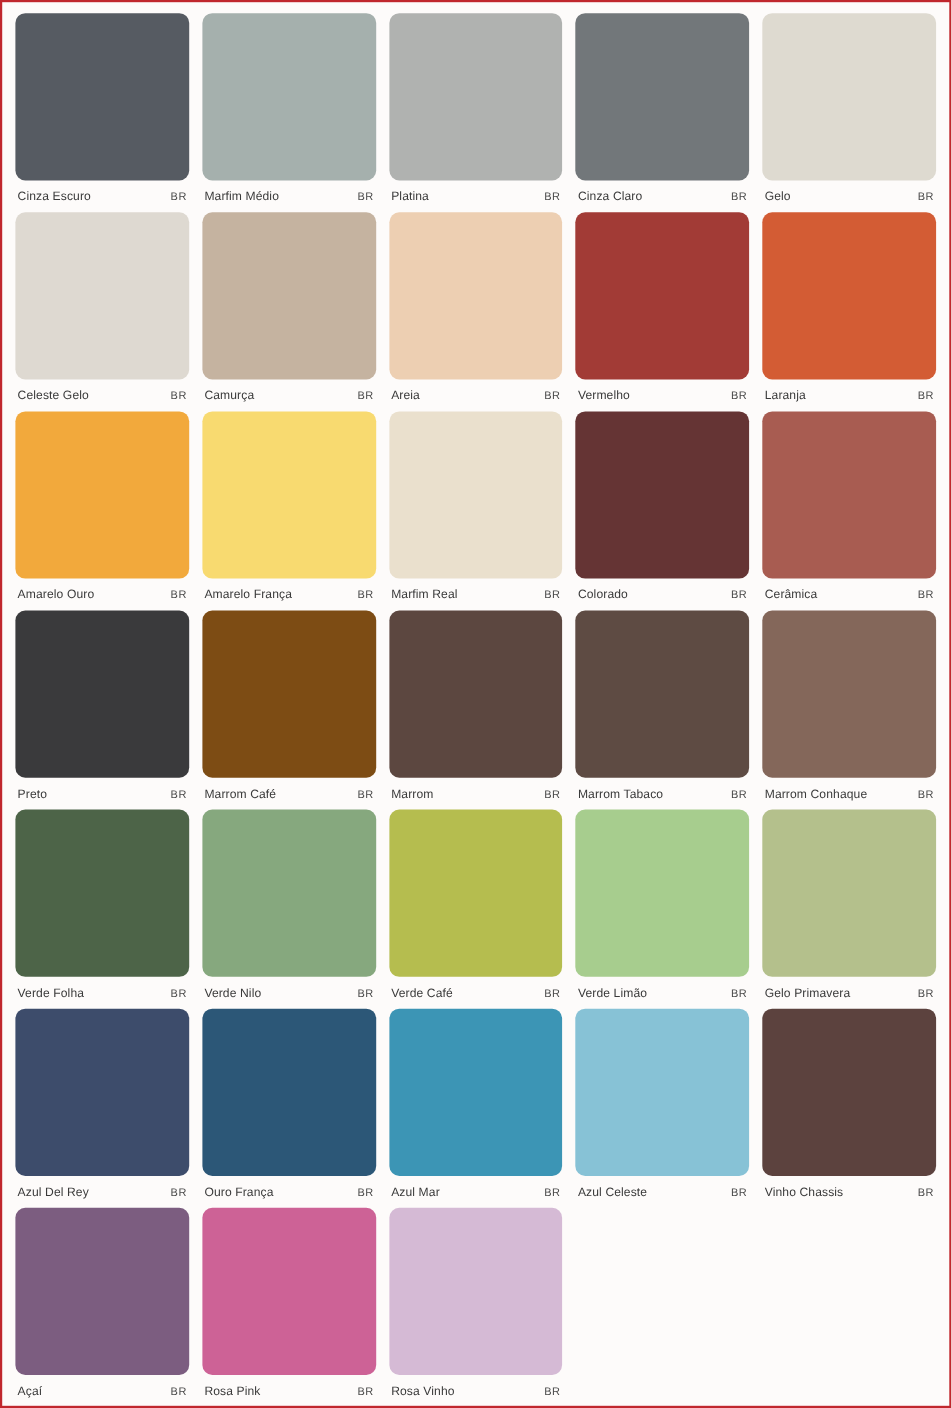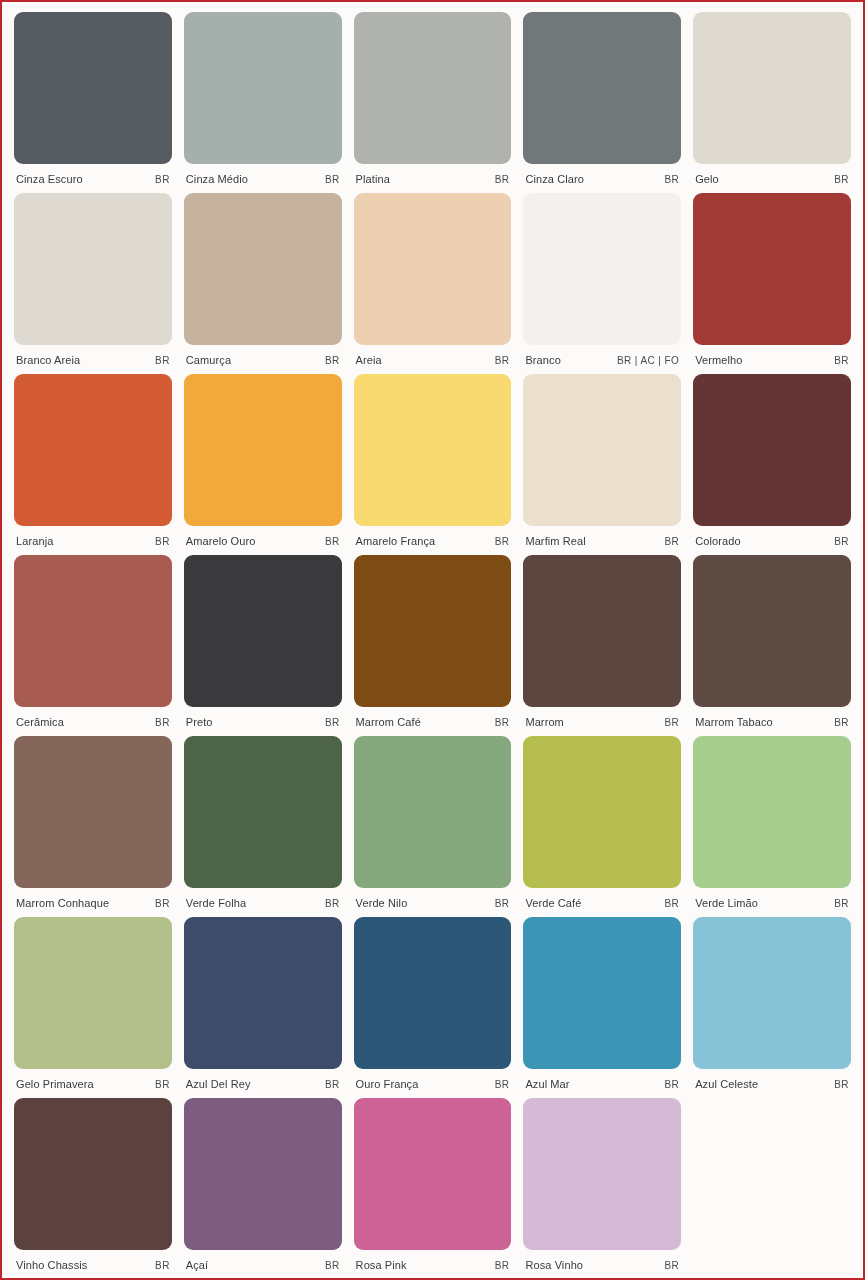--- a/index.html
+++ b/index.html
@@ -74,21 +74,21 @@
       <div class="swatch-cell">
         <div class="swatch-chip" style="background-color: rgb(86, 91, 98);"></div>
         <div class="swatch-meta">
           <span class="swatch-name">Cinza Escuro</span>
           <span class="swatch-codes">BR</span>
         </div>
       </div>
       <div class="swatch-cell">
         <div class="swatch-chip" style="background-color: rgb(165, 176, 173);"></div>
         <div class="swatch-meta">
-          <span class="swatch-name">Cinza Médio</span>
+          <span class="swatch-name">Marfim Médio</span>
           <span class="swatch-codes">BR</span>
         </div>
       </div>
       <div class="swatch-cell">
         <div class="swatch-chip" style="background-color: rgb(176, 178, 176);"></div>
         <div class="swatch-meta">
           <span class="swatch-name">Platina</span>
           <span class="swatch-codes">BR</span>
         </div>
       </div>
@@ -102,43 +102,36 @@
       <div class="swatch-cell">
         <div class="swatch-chip" style="background-color: rgb(222, 218, 208);"></div>
         <div class="swatch-meta">
           <span class="swatch-name">Gelo</span>
           <span class="swatch-codes">BR</span>
         </div>
       </div>
       <div class="swatch-cell">
         <div class="swatch-chip" style="background-color: rgb(222, 217, 209);"></div>
         <div class="swatch-meta">
-          <span class="swatch-name">Branco Areia</span>
+          <span class="swatch-name">Celeste Gelo</span>
           <span class="swatch-codes">BR</span>
         </div>
       </div>
       <div class="swatch-cell">
         <div class="swatch-chip" style="background-color: rgb(197, 179, 160);"></div>
         <div class="swatch-meta">
           <span class="swatch-name">Camurça</span>
           <span class="swatch-codes">BR</span>
         </div>
       </div>
       <div class="swatch-cell">
         <div class="swatch-chip" style="background-color: rgb(237, 207, 178);"></div>
         <div class="swatch-meta">
           <span class="swatch-name">Areia</span>
           <span class="swatch-codes">BR</span>
-        </div>
-      </div>
-      <div class="swatch-cell">
-        <div class="swatch-chip" style="background-color: rgb(243, 241, 238);"></div>
-        <div class="swatch-meta">
-          <span class="swatch-name">Branco</span>
-          <span class="swatch-codes">BR | AC | FO</span>
         </div>
       </div>
       <div class="swatch-cell">
         <div class="swatch-chip" style="background-color: rgb(162, 59, 54);"></div>
         <div class="swatch-meta">
           <span class="swatch-name">Vermelho</span>
           <span class="swatch-codes">BR</span>
         </div>
       </div>
       <div class="swatch-cell">

